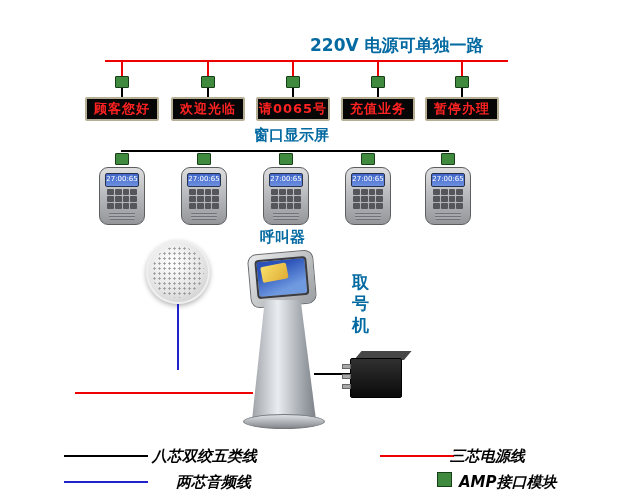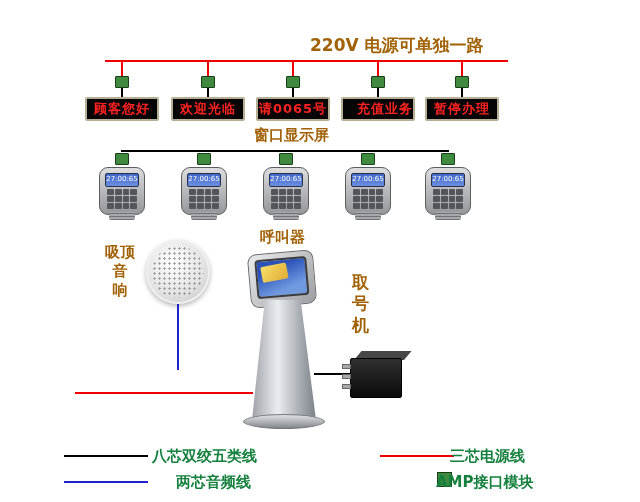--- a/index.html
+++ b/index.html
@@ -1,38 +1,38 @@
 <!DOCTYPE html>
 <html><head>
 <meta charset="utf-8">
 <style>
   html,body{margin:0;padding:0;background:#fff;}
   body{font-family:"DejaVu Sans","Liberation Sans",sans-serif;}
   .stage{position:relative;width:640px;height:502px;background:#fff;overflow:hidden;}
-  .lbl{position:absolute;color:#a16207;font-weight:bold;font-size:15px;line-height:1.25;}
+  .lbl{position:absolute;color:#0369a1;font-weight:bold;font-size:15px;line-height:1.25;}
   .pre{white-space:pre;text-align:center;}
 
   
   .wire{position:absolute;}
   .wire.h{height:2px;}
   .wire.v{width:2px;}
   .wire.red{background:#ee0000;}
   .wire.black{background:#000;}
   .wire.blue{background:#2222cc;}
 
   
   .conn{position:absolute;width:14px;height:12px;background:#3f8a3f;border:1px solid #173f17;box-sizing:border-box;border-radius:1px;}
 
   
   .led{position:absolute;top:97px;width:74px;height:24px;box-sizing:border-box;
        background:#060606;border:2px solid #b6ae95;border-radius:2px;
        color:#ff2222;font-size:13px;font-weight:bold;line-height:19px;text-align:center;letter-spacing:1px;}
 
   
-  .term{position:absolute;top:167px;width:46px;height:48px;box-sizing:border-box;
+  .term{position:absolute;top:167px;width:46px;height:58px;box-sizing:border-box;
         background:linear-gradient(180deg,#dededf 0%,#bbbcbf 45%,#95969a 100%);
         border:1px solid #5c5d61;border-radius:9px;}
   .lcd{margin:5px 5px 2px;height:12px;background:linear-gradient(#3f66c8,#6d8fe0);
        border:1px solid #27324e;border-radius:2px;color:#fff;font-size:7px;line-height:10px;
        text-align:center;overflow:hidden;}
   .keypad{margin:2px 7px 0;height:20px;display:grid;grid-template-columns:repeat(4,1fr);gap:1px;}
   .key{background:#54565c;border-radius:1px;display:block;}
   .grill{margin:3px 9px 0;height:8px;border-radius:2px;
          background:repeating-linear-gradient(0deg,#70727a 0 1px,#a6a8ac 1px 3px);}
 
@@ -59,21 +59,21 @@
               background:linear-gradient(180deg,#dfe2e5,#84888c);border:1px solid #76797d;box-sizing:border-box;}
 
   
   .amp-top{position:absolute;left:354px;top:351px;width:50px;height:9px;background:#474747;
            transform:skewX(-40deg);transform-origin:bottom left;}
   .amp-box{position:absolute;left:350px;top:358px;width:52px;height:40px;border-radius:2px;
            background:linear-gradient(180deg,#303030,#0a0a0a);border:1px solid #000;box-sizing:border-box;}
   .amp-pin{position:absolute;left:342px;width:9px;height:5px;background:#a8a8a8;border:1px solid #666;box-sizing:border-box;}
 
   
-  .legend-label{position:absolute;color:#15803d;font-size:15px;font-weight:bold;}
+  .legend-label{position:absolute;color:#000000;font-size:15px;font-weight:bold;font-style:italic;}
   .legend-square{position:absolute;width:15px;height:15px;background:#3f8a3f;border:1px solid #173f17;box-sizing:border-box;}
 </style>
 </head>
 <body>
 
 <div class="stage">
 
   <div class="lbl" style="left:310px;top:35px;font-size:17px;">220V  电源可单独一路</div>
 
   <div class="wire h red" style="left:105px;top:60px;width:403px;"></div>
@@ -90,21 +90,21 @@
   <div class="conn" style="left:455px;top:76px;"></div>
   <div class="wire v black" style="left:121px;top:88px;height:10px;"></div>
   <div class="wire v black" style="left:207px;top:88px;height:10px;"></div>
   <div class="wire v black" style="left:292px;top:88px;height:10px;"></div>
   <div class="wire v black" style="left:377px;top:88px;height:10px;"></div>
   <div class="wire v black" style="left:461px;top:88px;height:10px;"></div>
 
   <div class="led" style="left:85px;">顾客您好</div>
   <div class="led" style="left:171px;">欢迎光临</div>
   <div class="led" style="left:256px;">请0065号</div>
-  <div class="led" style="left:341px;text-align:right;">充值业务</div>
+  <div class="led" style="left:341px;">充值业务</div>
   <div class="led" style="left:425px;">暂停办理</div>
 
   <div class="lbl" style="left:254px;top:126px;">窗口显示屏</div>
 
   <div class="wire h black" style="left:121px;top:150px;width:328px;"></div>
   <div class="conn" style="left:115px;top:153px;"></div>
   <div class="conn" style="left:197px;top:153px;"></div>
   <div class="conn" style="left:279px;top:153px;"></div>
   <div class="conn" style="left:361px;top:153px;"></div>
   <div class="conn" style="left:441px;top:153px;"></div>
@@ -195,23 +195,20 @@
         <i class="key"></i>
         <i class="key"></i>
         <i class="key"></i>
         <i class="key"></i>
       </div>
     <div class="grill"></div>
   </div>
 
   <div class="lbl" style="left:260px;top:228px;">呼叫器</div>
 
-  <div class="lbl pre" style="left:102px;top:243px;width:36px;">吸顶
-音
-响</div>
   <div class="speaker">
     <div class="mesh"></div>
   </div>
   <div class="wire v blue" style="left:177px;top:304px;height:66px;"></div>
 
   <div class="kiosk-head">
     <div class="kiosk-screen">
       <div class="screen-content"></div>
     </div>
   </div>
@@ -234,15 +231,15 @@
   <div class="wire h black" style="left:64px;top:455px;width:84px;"></div>
   <div class="legend-label" style="left:152px;top:447px;">八芯双绞五类线</div>
 
   <div class="wire h red" style="left:380px;top:455px;width:74px;"></div>
   <div class="legend-label" style="left:450px;top:447px;">三芯电源线</div>
 
   <div class="wire h blue" style="left:64px;top:481px;width:84px;"></div>
   <div class="legend-label" style="left:176px;top:473px;">两芯音频线</div>
 
   <div class="legend-square" style="left:437px;top:472px;"></div>
-  <div class="legend-label" style="left:436px;top:473px;">AMP接口模块</div>
+  <div class="legend-label" style="left:459px;top:473px;">AMP接口模块</div>
 
 </div>
 
 </body></html>

